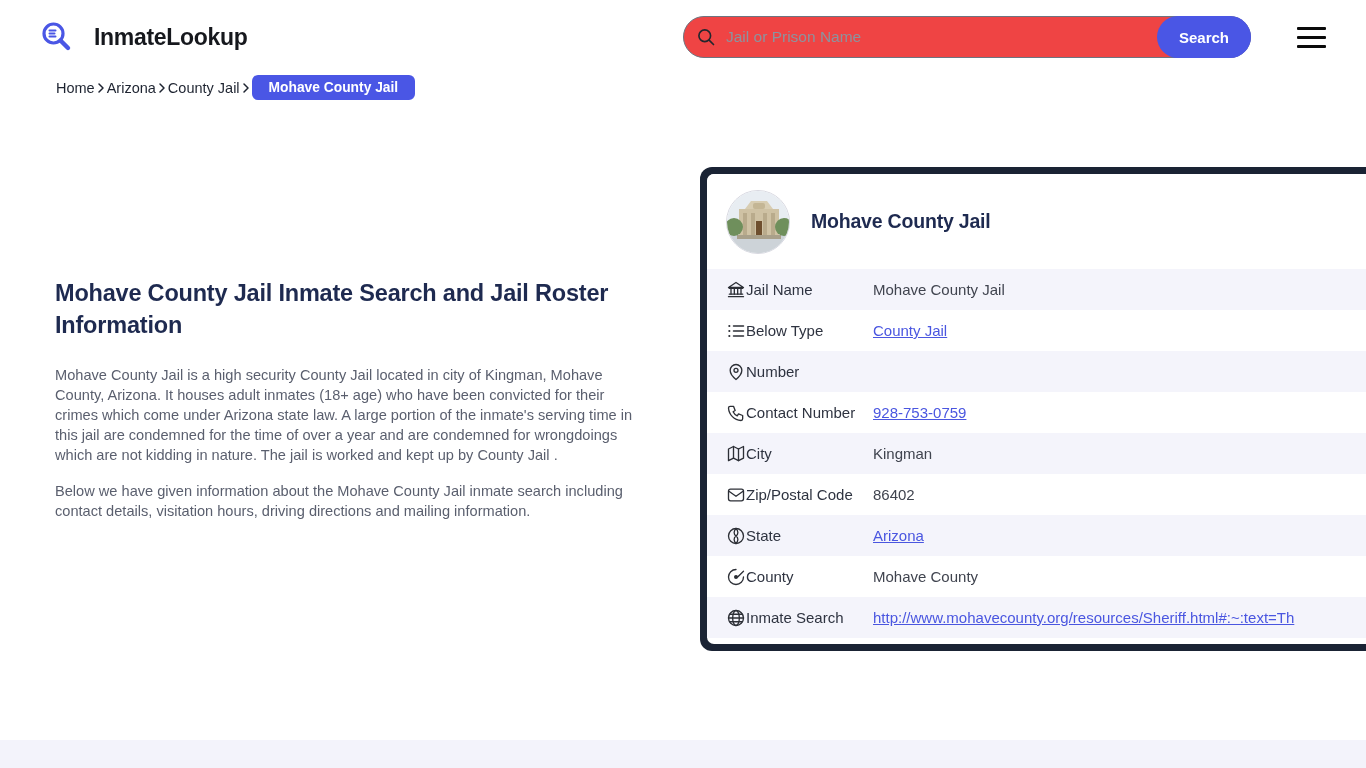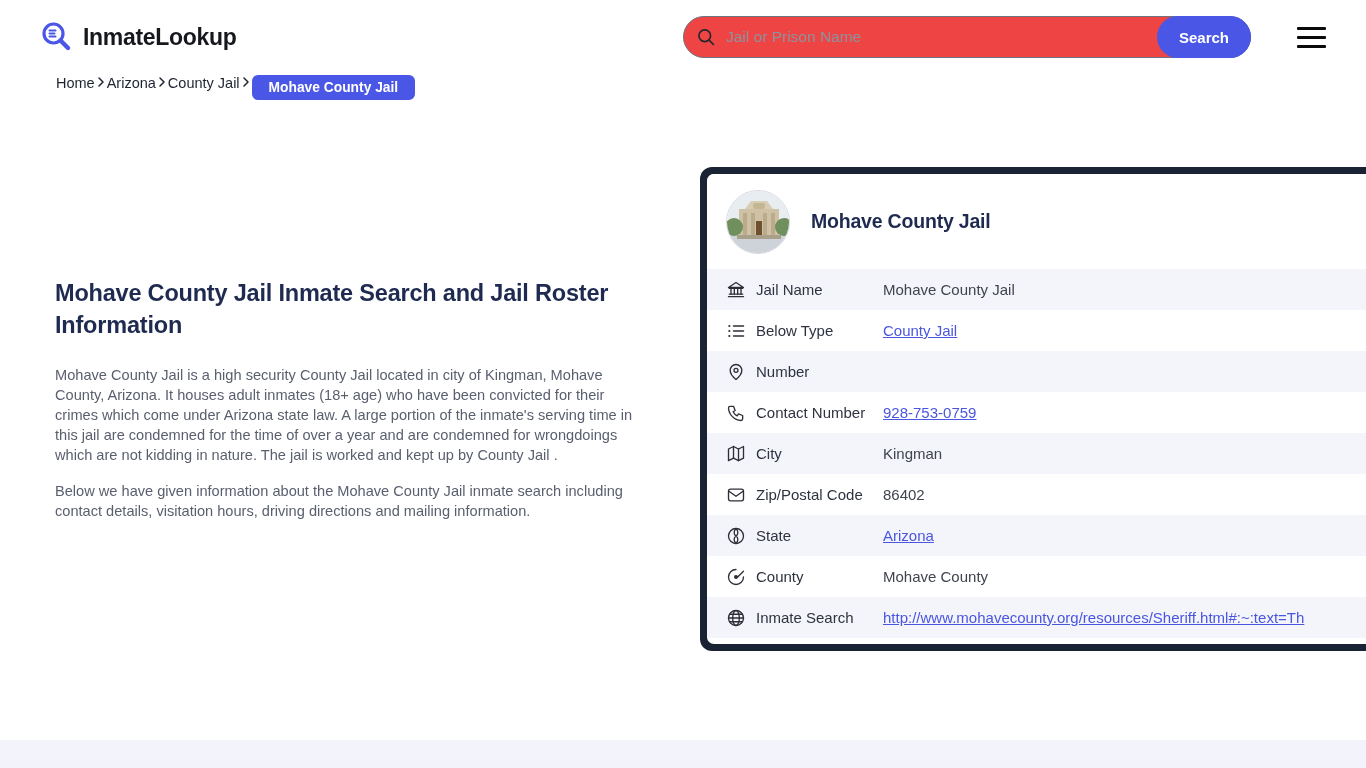--- a/index.html
+++ b/index.html
@@ -1,39 +1,39 @@
 <!DOCTYPE html>
 <html><head>
 <meta charset="utf-8">
 <style>
   * { margin:0; padding:0; box-sizing:border-box; }
   html,body { width:1366px; height:768px; overflow:hidden; background:#ffffff;
               font-family:"Liberation Sans", sans-serif; }
   .page { position:relative; width:1366px; height:768px; background:#fff; }
 
   
-  .logo { position:absolute; left:40px; top:20px; display:flex; align-items:center; gap:9px; }
+  .logo { position:absolute; left:40px; top:20px; display:flex; align-items:center; gap:20px; }
   .logo-glyph { width:34px; height:34px; }
   .logo-text { font-size:23px; font-weight:bold; color:#16181d; letter-spacing:-0.3px; }
 
   .searchbar { position:absolute; left:683px; top:16px; width:568px; height:42px; }
   .search-input { width:100%; height:42px; border:1.5px solid #6d7480; border-radius:22px;
                   padding:0 110px 0 42px; font-size:15.5px; color:#333; outline:none;
                   font-family:"Liberation Sans", sans-serif; background:#ef4444; }
   .search-input::placeholder { color:#8d939e; }
   .search-lens { position:absolute; left:13px; top:11px; width:20px; height:20px; pointer-events:none; }
   .search-btn { position:absolute; right:0; top:0; height:42px; width:94px; border:none;
                 border-radius:21px; color:#fff; font-size:15px; font-weight:bold;
                 cursor:pointer; font-family:"Liberation Sans", sans-serif;text-align:center; }
   .hamburger { position:absolute; left:1297px; top:27px; width:29px; height:21px; cursor:pointer;
                display:flex; flex-direction:column; justify-content:space-between; }
   .hamburger span { display:block; height:3px; background:#0a0a0a; border-radius:1px; }
 
   
-  .breadcrumb { position:absolute; left:56px; top:75px; display:flex; }
+  .breadcrumb { position:absolute; left:56px; top:75px; display:flex; align-items:center; }
   .crumb { font-size:14.5px; color:#1d2330; text-decoration:none; cursor:pointer; }
   .crumb-sep { width:12px; height:12px; margin-top:1px; }
   .crumb-badge { color:#fff; font-size:13.8px; font-weight:bold; padding:5px 17px;
                  border-radius:6px; cursor:default; }
 
   
   .article { position:absolute; left:43px; top:277px; width:592px;margin-left:12px; }
   .article h1 { font-size:23.5px; line-height:32px; color:#1e2a50; font-weight:bold;
                 letter-spacing:-0.2px; margin-bottom:24px; max-width:580px; }
   .article p { font-size:14.6px; line-height:20px; color:#5a5f6e; margin-bottom:16px; }
@@ -45,21 +45,21 @@
   .card-head { height:95px; display:flex; align-items:center; padding-left:19px; background:#fff; }
   .avatar { width:64px; height:64px; border-radius:50%; overflow:hidden; flex:0 0 64px;
             border:1px solid #d8d8e0; }
   .card-title { font-size:19.5px; font-weight:bold; color:#1e2a50; margin-left:21px; letter-spacing:-0.2px; }
 
   .jail-rows { width:100%; }
   .jail-row { height:41px; display:flex; align-items:center; padding-left:19px; background:#fff; }
   .jail-row.alt { background:#f4f4fb; }
   .row-ic-wrap { width:20px; height:20px; flex:0 0 20px; color:#2c2f36; }
   .row-ic-wrap svg { width:20px; height:20px; display:block; }
-  .row-label { margin-left:10px; width:127px; flex:0 0 127px; font-size:15px; color:#2e3340; }
+  .row-label { width:127px; flex:0 0 127px; font-size:15px; color:#2e3340; }
   .row-value { font-size:15px; color:#40444f; white-space:nowrap; }
   a.row-value { color:#4a56e0; text-decoration:underline; cursor:pointer; }
 
   
   .footer-strip { position:absolute; left:0; top:740px; width:1366px; height:28px; background:#f3f3fb; }
 
   .hidden-defs { position:absolute; width:0; height:0; overflow:hidden; }
 </style>
 </head>
 <body>

